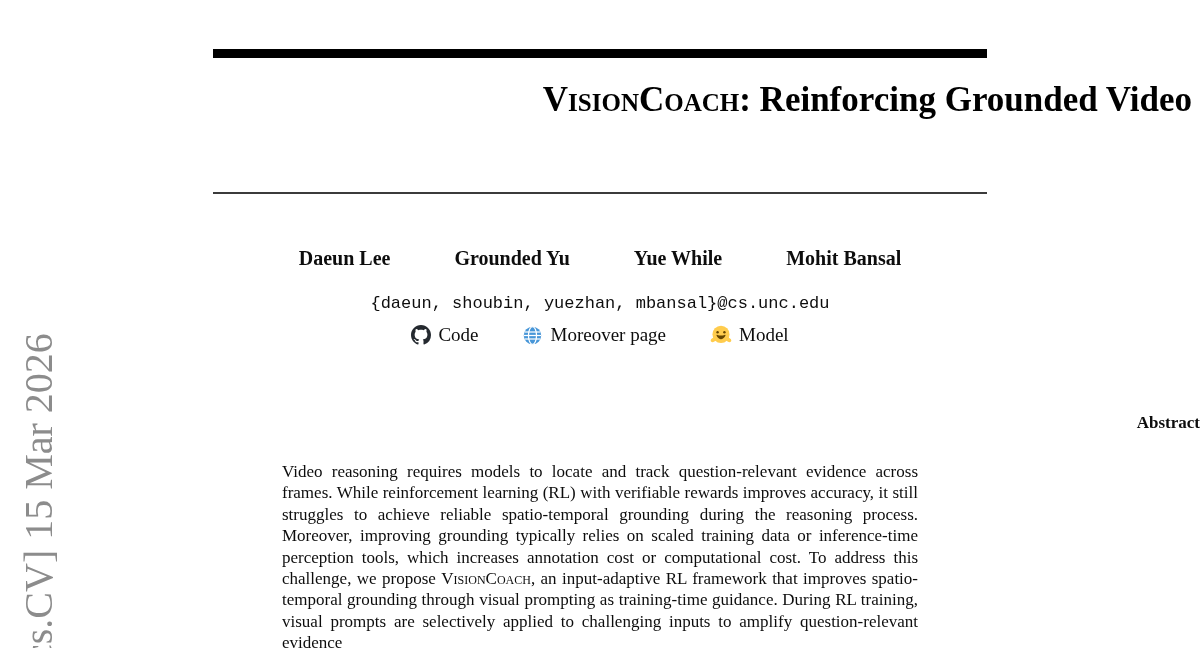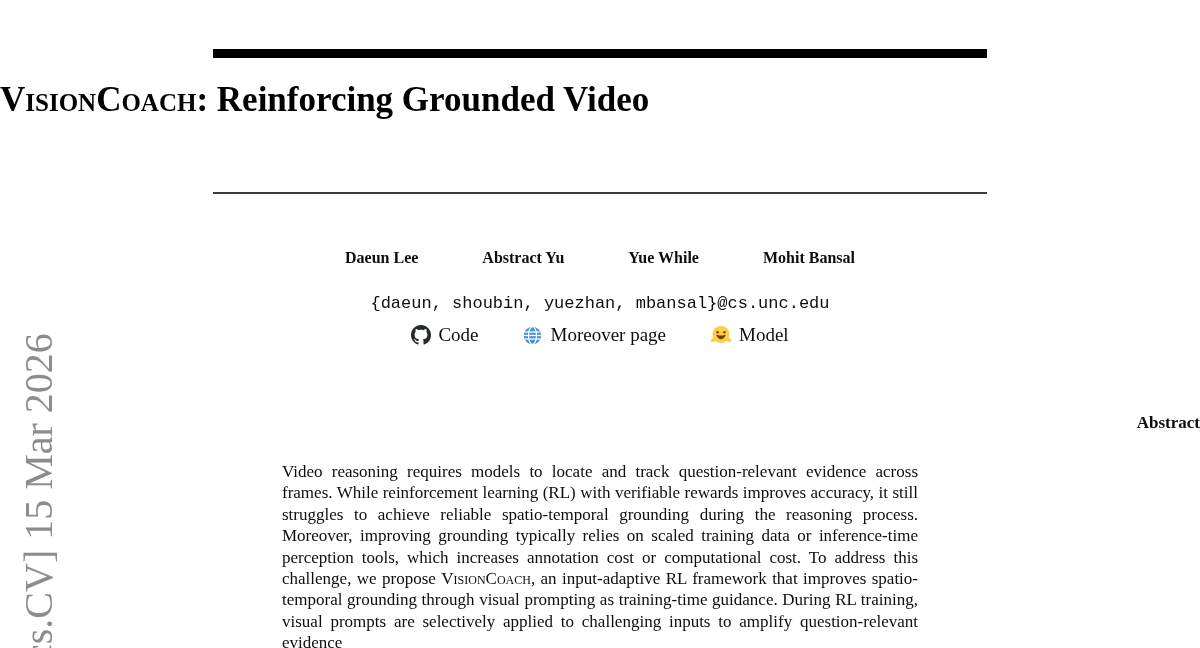--- a/index.html
+++ b/index.html
@@ -16,29 +16,29 @@
   body{
     width:1200px;height:648px;overflow:hidden;position:relative;
     font-family:"Liberation Serif", serif;color:var(--text);
   }
   .page{position:absolute;inset:0;background:#fff;}
 
   .top-rule{position:absolute;left:213px;top:49px;width:774px;height:9px;background:var(--rule);}
   .thin-rule{position:absolute;left:213px;top:192px;width:774px;height:2px;background:#3b3b3b;}
 
   .paper-title{
-    position:absolute;left:0;right:8px;top:80px;text-align:left;
+    position:absolute;left:0;right:8px;top:80px;text-align:right;
     font-weight:bold;font-size:35px;line-height:39px;color:#000;
   }
   .smallcaps{font-variant:small-caps;}
 
   .authors-row{
     position:absolute;left:0;right:0;top:247px;
     display:flex;justify-content:center;gap:64px;
-    font-weight:bold;font-size:16px;line-height:22px;
+    font-weight:bold;font-size:20px;line-height:22px;
   }
   .affiliation{
     position:absolute;left:0;right:0;top:268px;text-align:center;
     font-size:18px;line-height:21px;
   }
   .email{
     position:absolute;left:0;right:0;top:288px;text-align:center;
     font-family:"Liberation Mono", monospace;font-size:17px;line-height:20px;margin-top:6px;
   }
 
@@ -80,21 +80,21 @@
 
   <div class="top-rule"></div>
 
   <h1 class="paper-title"><span class="smallcaps">VisionCoach</span><span>: Reinforcing Grounded Video</span><br>
   </h1>
 
   <div class="thin-rule"></div>
 
   <div class="authors-row">
     <span>Daeun Lee</span>
-    <span>Abstract Yu</span>
+    <span>Grounded Yu</span>
     <span>Yue While</span>
     <span>Mohit Bansal</span>
   </div>
 
 
   <div class="email">{daeun, shoubin, yuezhan, mbansal}@cs.unc.edu</div>
 
   <div class="links-row">
 
     <a class="link">

